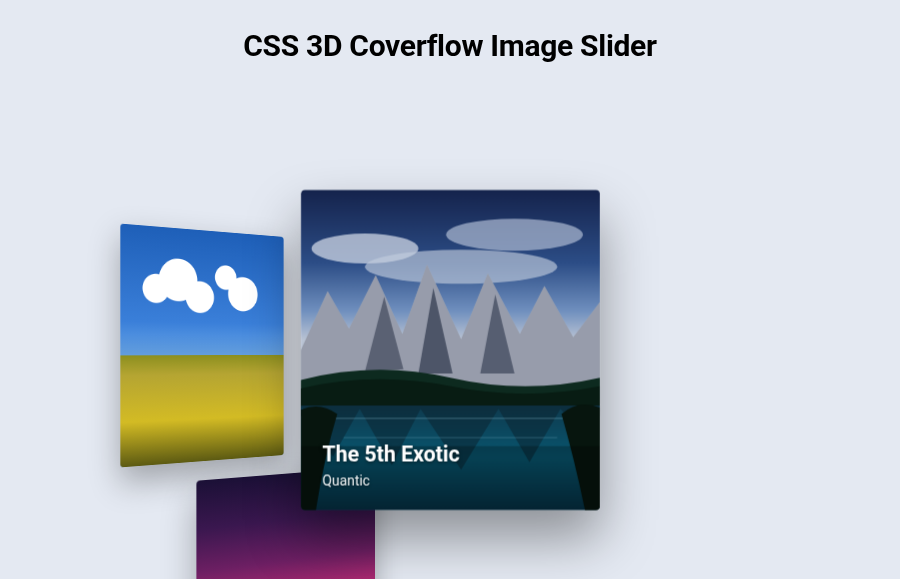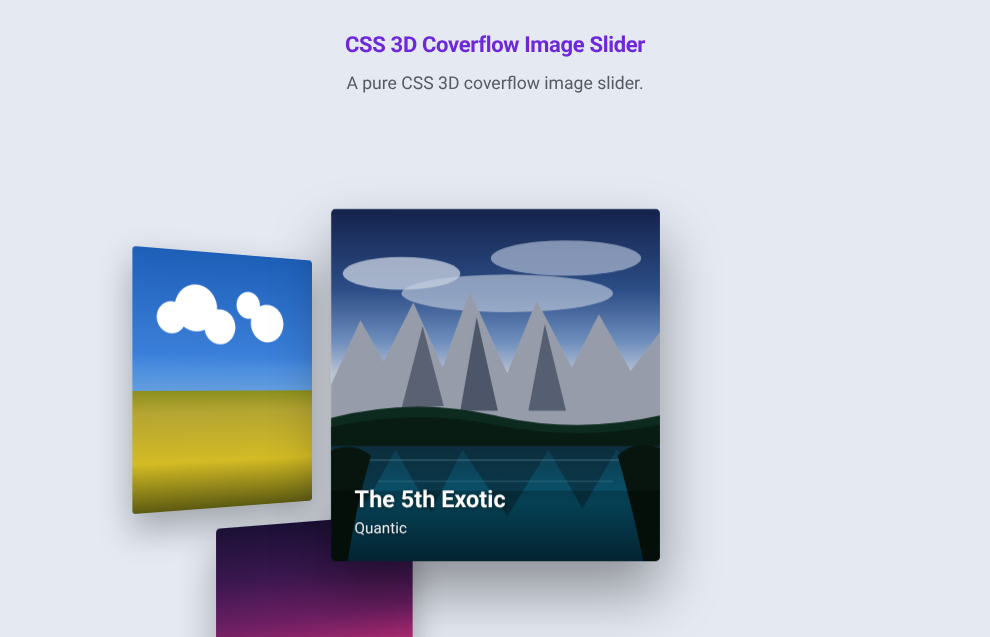--- a/index.html
+++ b/index.html
@@ -4,23 +4,23 @@
 <style>
   * { box-sizing: border-box; margin: 0; padding: 0; }
   html, body { width: 900px; height: 579px; overflow: hidden; }
   body {
     background: #e4e9f2;
     font-family: -apple-system, "Segoe UI", Roboto, Helvetica, Arial, sans-serif;
     position: relative;
   }
   .header { text-align: center; padding-top: 28px; }
   .title {
-    font-size: 20px;
+    font-size: 30px;
     font-weight: 700;
-    color: #6d28d9;
+    color: #000000;
     letter-spacing: -0.3px;
   }
   .subtitle {
     margin-top: 14px;
     font-size: 16px;
     color: #555a63;
     font-weight: 400;
   }
   .stage {
     position: absolute;
@@ -119,21 +119,20 @@
   
   .scene-mountain svg { position:absolute; inset:0; width:100%; height:100%; display:block; }
 
   .veil { position:absolute; inset:0; background:linear-gradient(to top, rgba(0,0,0,0.28), transparent 55%); }
 </style>
 </head>
 <body>
 
 <div class="header">
   <h1 class="title">CSS 3D Coverflow Image Slider</h1>
-  <p class="subtitle">A pure CSS 3D coverflow image slider.</p>
 </div>
 
 <div class="stage">
 
   <div class="card l2 scene-field">
     <div class="veil"></div>
     <div class="caption">
       <div class="t1">The 5th Exotic</div>
       <div class="t2">Quantic</div>
     </div>

